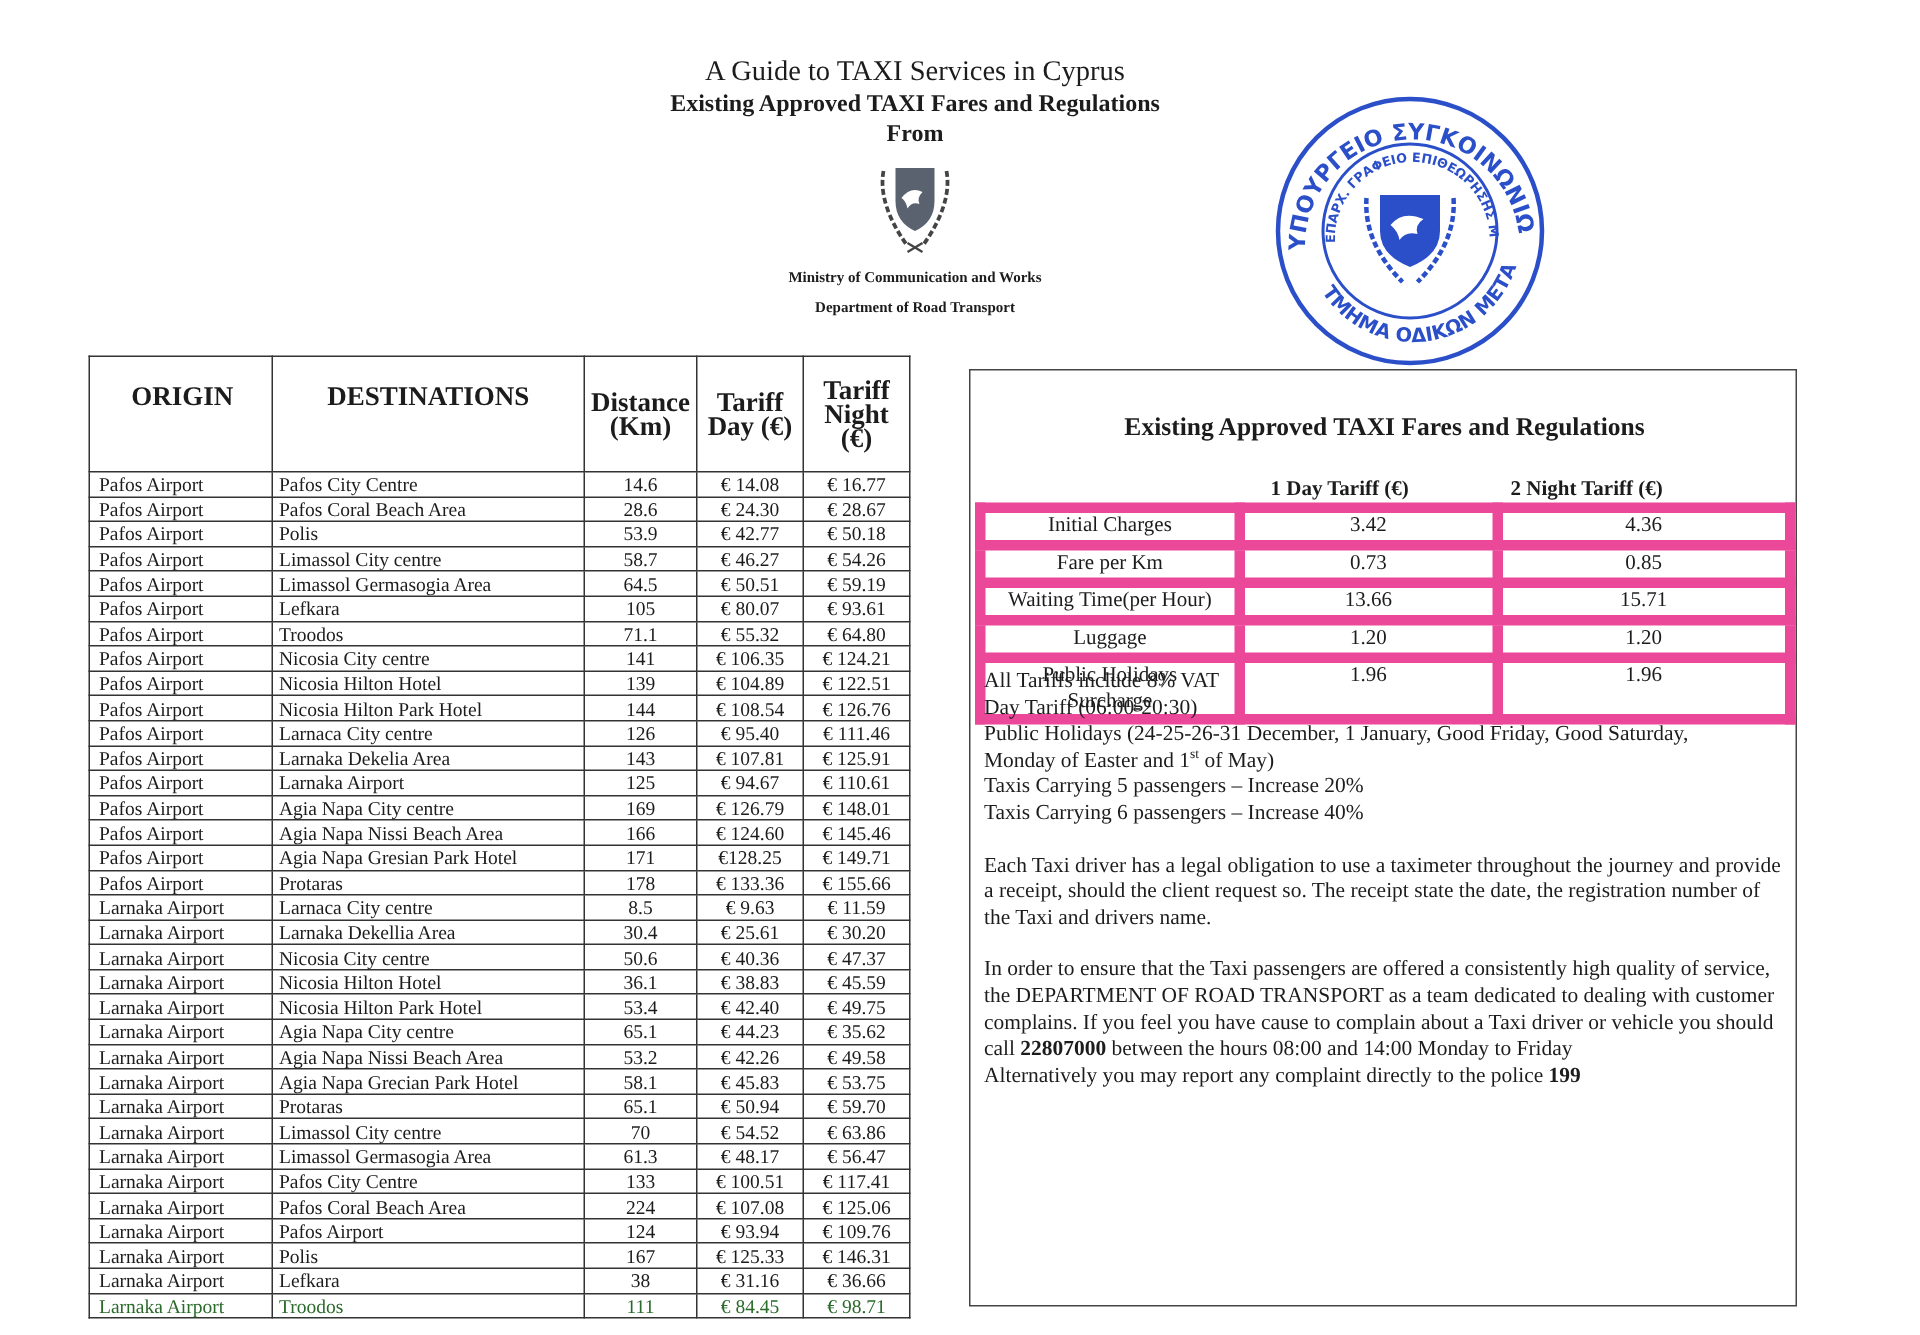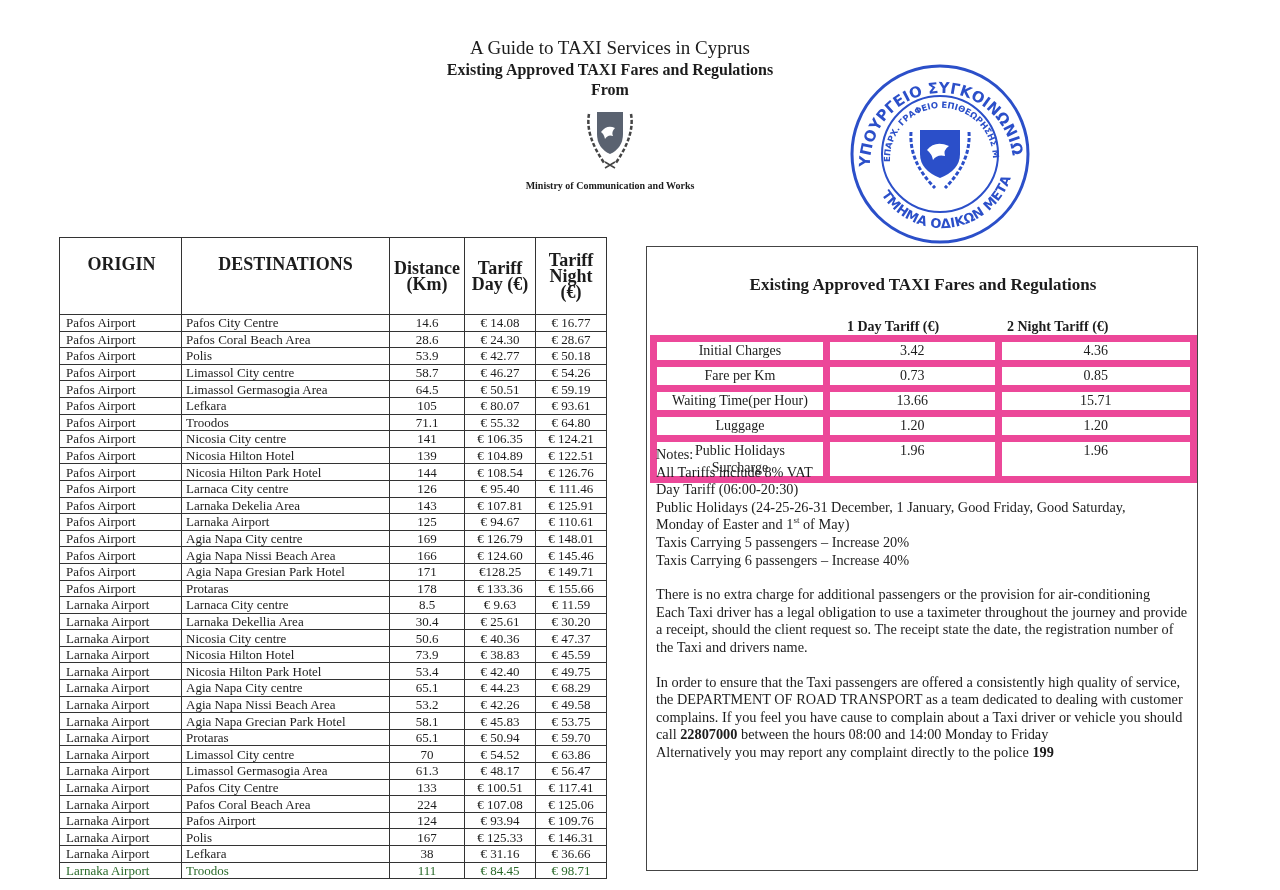--- a/index.html
+++ b/index.html
@@ -50,20 +50,21 @@
   <div class="h-sub">Existing Approved TAXI Fares and Regulations</div>
   <div class="h-sub">From</div>
   <svg class="emblem" viewBox="0 0 70 64">
     <path d="M22 6 L48 6 L48 28 Q48 42 35 48 Q22 42 22 28 Z" fill="#5a6270"></path>
     <path d="M26 26 Q32 18 40 22 Q36 26 38 30 Q33 28 30 33 Q29 28 26 26Z" fill="#fff"></path>
     <path d="M14 8 Q10 30 30 58" stroke="#444" stroke-width="2.5" fill="none" stroke-dasharray="4 2"></path>
     <path d="M56 8 Q60 30 40 58" stroke="#444" stroke-width="2.5" fill="none" stroke-dasharray="4 2"></path>
     <path d="M30 56 L40 62 M40 56 L30 62" stroke="#444" stroke-width="1.5"></path>
   </svg>
   <div class="h-min">Ministry of Communication and Works</div>
+  <div class="h-min">Department of Road Transport</div>
 </div>
 
 <svg class="stamp" viewBox="0 0 190 185">
   <defs>
     <path id="outerArc" d="M25 105 A70 70 0 1 1 168 100"></path>
     <path id="innerArc" d="M45 100 A50 50 0 1 1 148 95"></path>
     <path id="bottomArc" d="M30 120 A72 72 0 0 0 165 118"></path>
   </defs>
   <circle cx="95" cy="92" r="88" fill="none" stroke="#2b4fc9" stroke-width="3"></circle>
   <circle cx="95" cy="92" r="58" fill="none" stroke="#2b4fc9" stroke-width="2"></circle>
@@ -223,37 +224,37 @@
       <tr>
         <td>Larnaka Airport</td>
         <td>Nicosia City centre</td>
         <td class="c">50.6</td>
         <td class="c">€ 40.36</td>
         <td class="c">€ 47.37</td>
       </tr>
       <tr>
         <td>Larnaka Airport</td>
         <td>Nicosia Hilton Hotel</td>
-        <td class="c">73.9</td>
+        <td class="c">36.1</td>
         <td class="c">€ 38.83</td>
         <td class="c">€ 45.59</td>
       </tr>
       <tr>
         <td>Larnaka Airport</td>
         <td>Nicosia Hilton Park Hotel</td>
         <td class="c">53.4</td>
         <td class="c">€ 42.40</td>
         <td class="c">€ 49.75</td>
       </tr>
       <tr>
         <td>Larnaka Airport</td>
         <td>Agia Napa City centre</td>
         <td class="c">65.1</td>
         <td class="c">€ 44.23</td>
-        <td class="c">€ 68.29</td>
+        <td class="c">€ 35.62</td>
       </tr>
       <tr>
         <td>Larnaka Airport</td>
         <td>Agia Napa Nissi Beach Area</td>
         <td class="c">53.2</td>
         <td class="c">€ 42.26</td>
         <td class="c">€ 49.58</td>
       </tr>
       <tr>
         <td>Larnaka Airport</td>
@@ -357,26 +358,24 @@
           <td class="v2">1.20</td>
         </tr>
         <tr>
           <td class="l"><span>Public Holidays</span><br><span>Surcharge</span></td>
           <td class="v">1.96</td>
           <td class="v2">1.96</td>
         </tr>
       </tbody>
   </table>
   <div class="notes">
-    <p>Notes:</p>
     <p>All Tariffs include 8% VAT</p>
     <p>Day Tariff (06:00-20:30)</p>
     <p><span>Public Holidays (24-25-26-31 December, 1 January, Good Friday, Good Saturday,</span><br><span>Monday of Easter and 1</span><sup>st</sup><span> of May)</span></p>
     <p>Taxis Carrying 5 passengers – Increase 20%</p>
     <p>Taxis Carrying 6 passengers – Increase 40%</p>
     <div class="gap"></div>
-    <p>There is no extra charge for additional passengers or the provision for air-conditioning</p>
     <p>Each Taxi driver has a legal obligation to use a taximeter throughout the journey and provide a receipt, should the client request so. The receipt  state the date, the registration number of the Taxi and drivers name.</p>
     <div class="gap"></div>
     <p><span>In order to ensure that the Taxi passengers are offered a consistently high quality of service, the DEPARTMENT OF ROAD TRANSPORT as a team dedicated to dealing with customer complains. If you feel you have cause to complain about a Taxi driver or vehicle you should call </span><b class="num">22807000</b><span> between the hours 08:00 and 14:00 Monday to Friday</span></p>
     <p><span>Alternatively you may report any complaint directly to the police </span><b class="num">199</b></p>
   </div>
 </div>
 
 </body></html>

